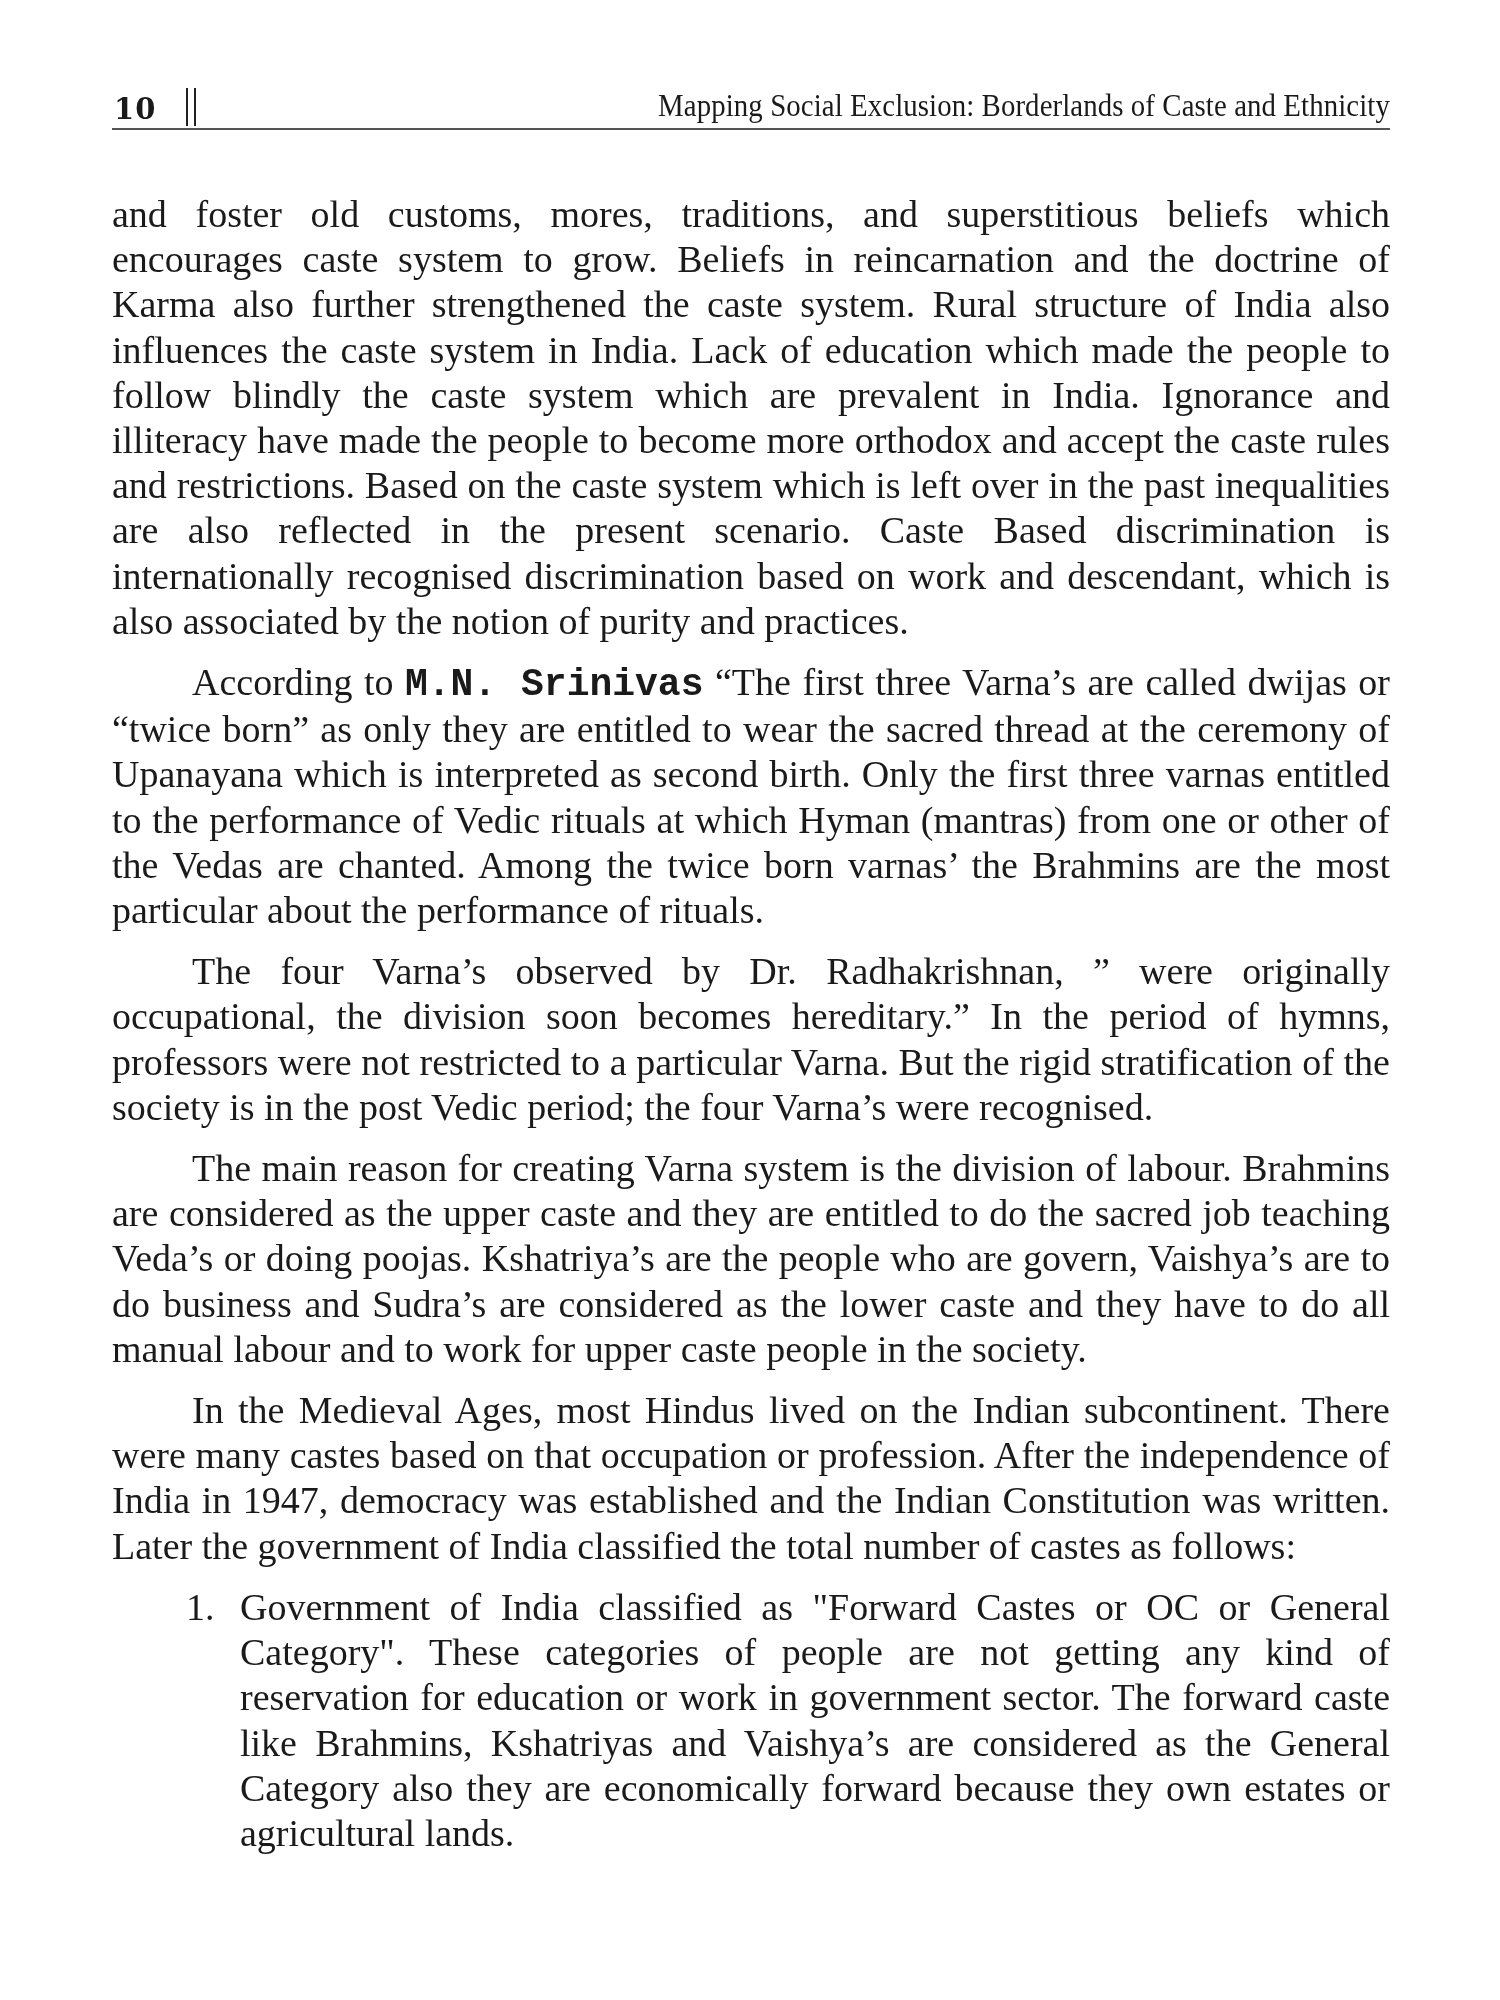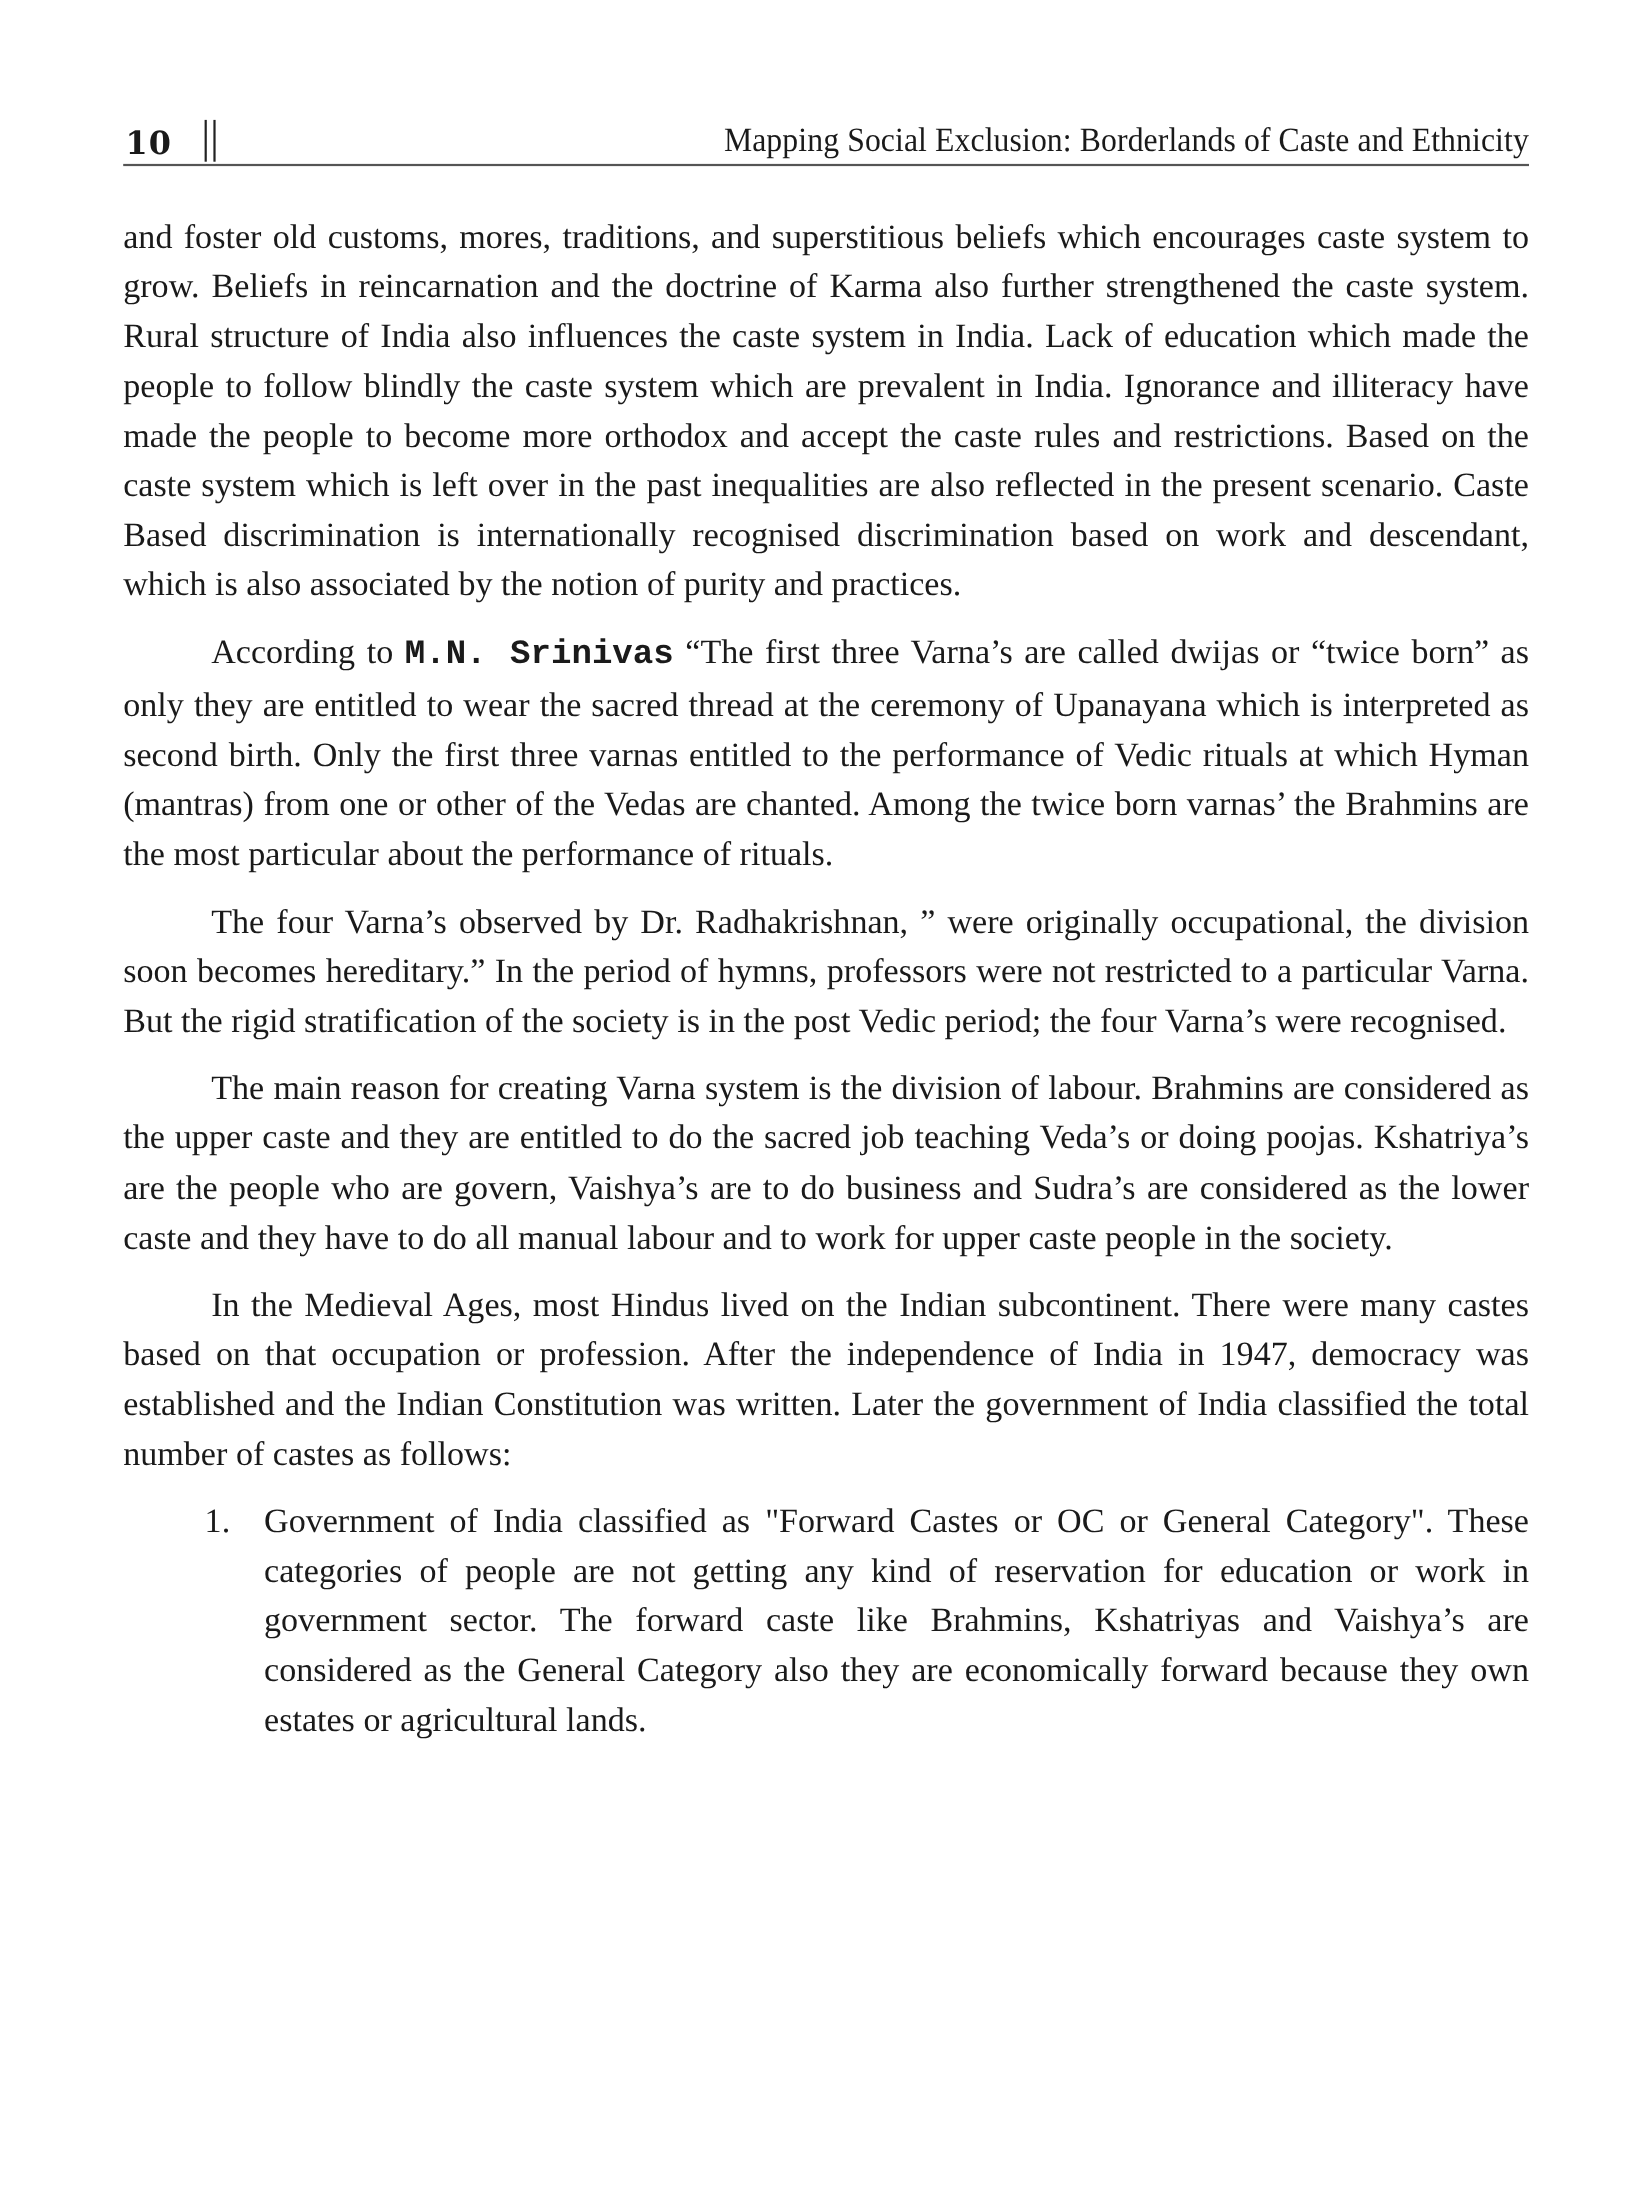--- a/index.html
+++ b/index.html
@@ -21,21 +21,20 @@
     top: 0;
     width: 1278px;
   }
   .running-head {
     position: absolute;
     left: 0;
     top: 84px;
     width: 1278px;
     height: 44px;
     border-bottom: 2px solid #555;
-    margin-top: 21px;
   }
   .page-number {
     position: absolute;
     left: 2px;
     top: 8px;
     font-family: "DejaVu Serif", serif;
     font-weight: bold;
     font-size: 29px;
     letter-spacing: 1px;
   }
@@ -57,21 +56,21 @@
     letter-spacing: 0.1px;
     white-space: nowrap;
     transform: scaleX(0.93);
     transform-origin: right top;
   }
   .body-text {
     position: absolute;
     left: 0;
     top: 192px;
     width: 1278px;
-    font-size: 31px;
+    font-size: 38px;
     line-height: 45.2px;
     text-align: justify;
   }
   .body-text p {
     margin: 0 0 16px 0;
   }
   .body-text p.indent {
     text-indent: 80px;
   }
   .body-text b {

